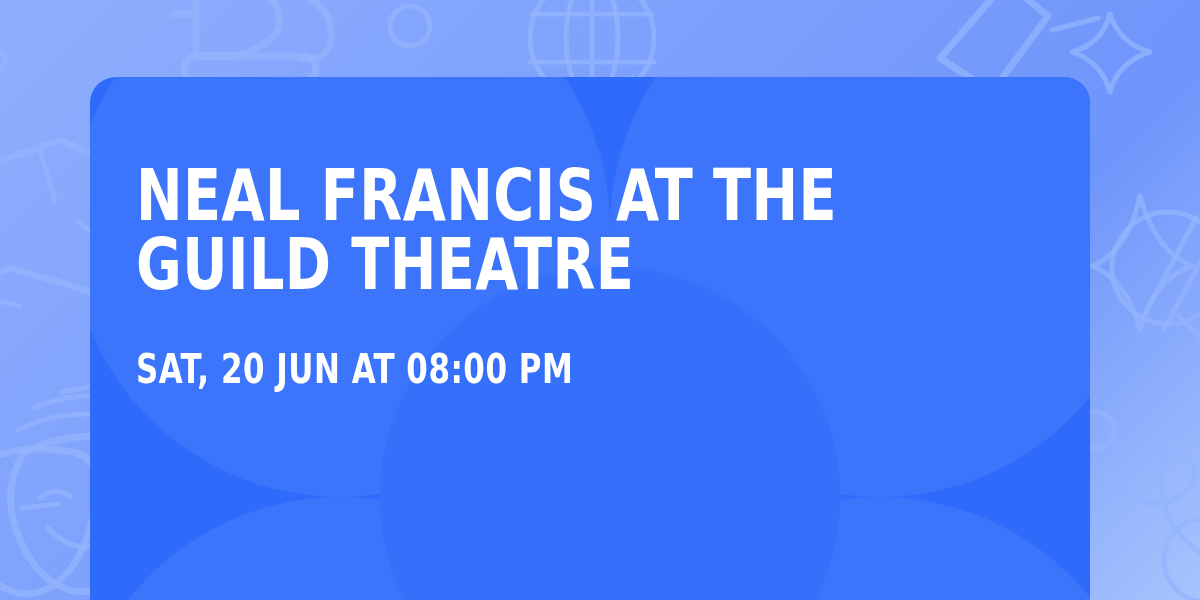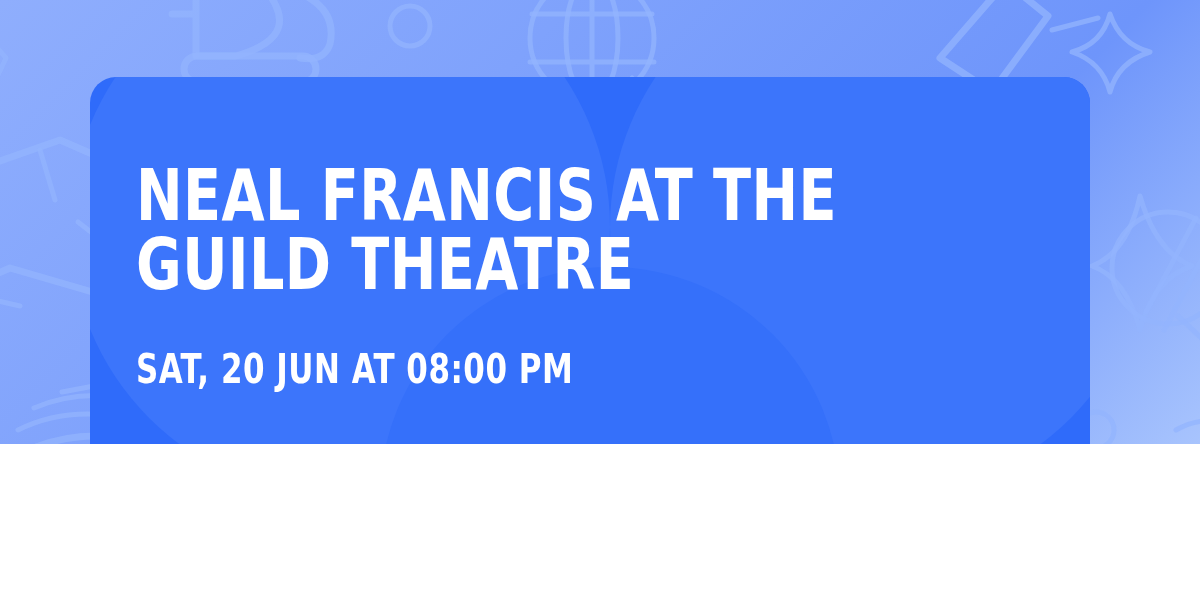--- a/index.html
+++ b/index.html
@@ -5,21 +5,21 @@
   * { margin:0; padding:0; box-sizing:border-box; }
 
   html, body {
     width:1200px; height:600px;
     overflow:hidden;
     font-family:"Liberation Sans", sans-serif;
   }
 
   #stage {
     position:relative;
-    width:1200px; height:444px;
+    width:1200px; height:600px;
     background:linear-gradient(135deg, #8FAEFD 0%, #7FA2FC 35%, #6E95FB 70%, #A8C4FD 100%);
     overflow:hidden;
   }
 
   
   #wallpaper {
     position:absolute; inset:0;
     opacity:1;
     pointer-events:none;
   }

